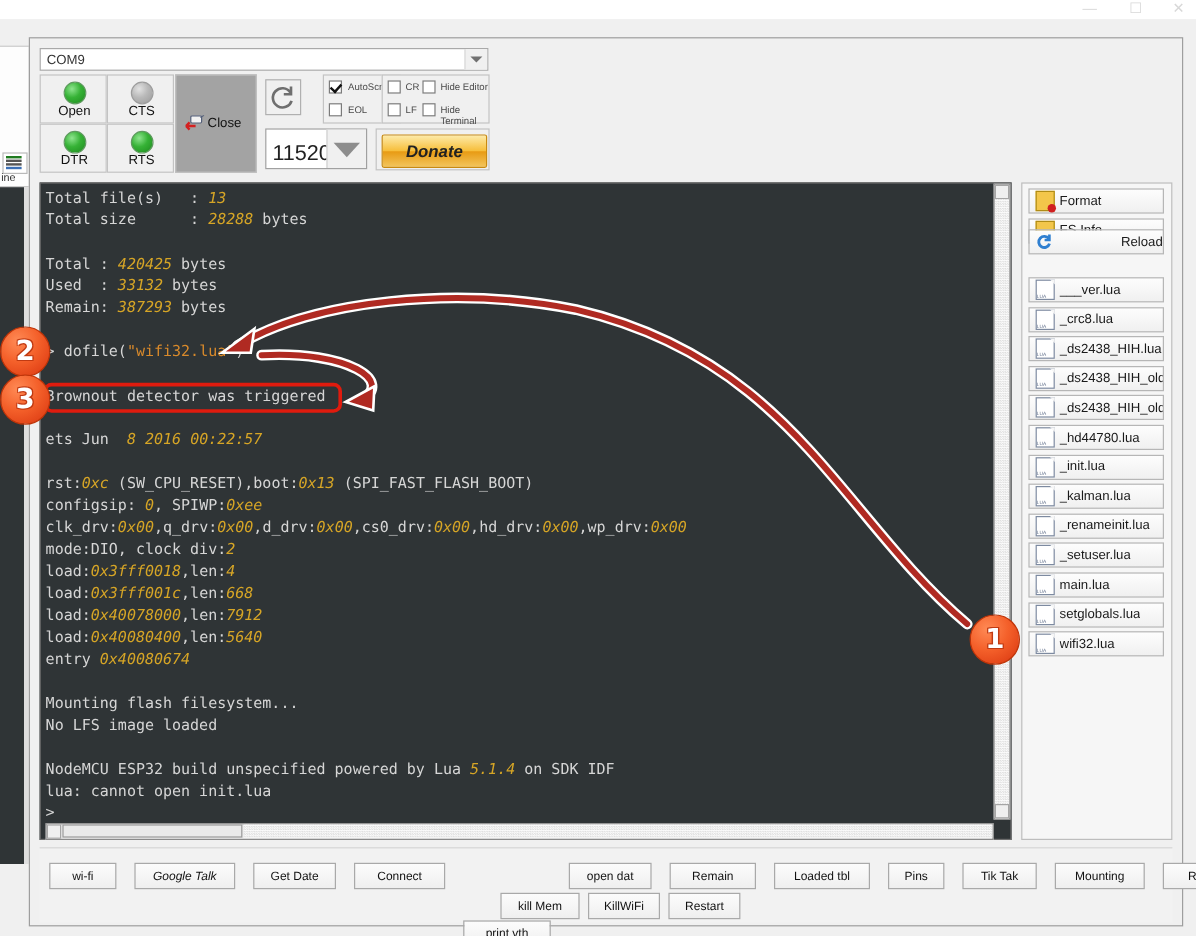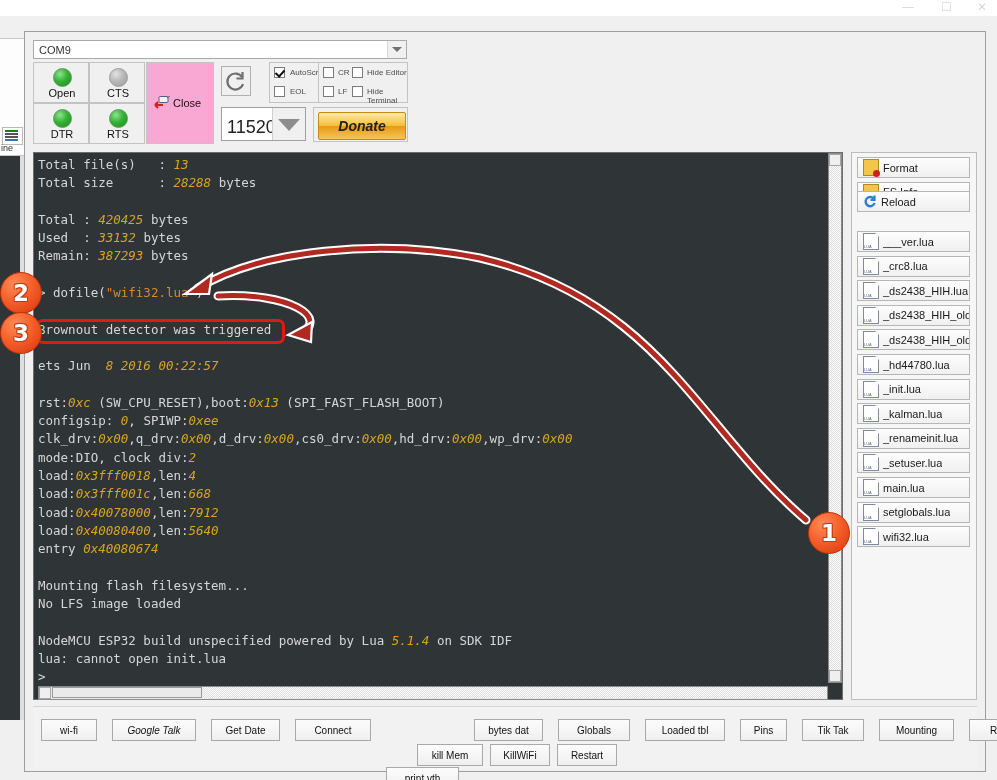--- a/index.html
+++ b/index.html
@@ -35,21 +35,21 @@
   .com-combo .arrow-box{position:absolute;right:0;top:0;width:18px;height:17px;background:#f0f0f0;border-left:1px solid #d7d7d7;}
   .tri-down{width:0;height:0;border-left:5px solid transparent;border-right:5px solid transparent;border-top:5px solid #707070;}
   .com-combo .tri-down{position:absolute;left:4px;top:6px;}
 
   
   .grp{position:absolute;background:#f0f0f0;border:1px solid #c3c3c3;box-sizing:border-box;}
   .led{position:absolute;width:17px;height:17px;border-radius:50%;background:radial-gradient(circle at 35% 30%,#8ee48e 0%,#36b236 45%,#1d8a1d 100%);border:1px solid #5f9a5f;}
   .led.off{background:radial-gradient(circle at 35% 30%,#e2e2e2 0%,#b9b9b9 45%,#9a9a9a 100%);border-color:#9d9d9d;}
   .led-lbl{position:absolute;font-size:11px;color:#111;text-align:center;}
 
-  .close-box{position:absolute;left:146px;top:62px;width:68px;height:82px;background:#f9a8d4;border:1px solid #c3c3c3;box-sizing:border-box;}
+  .close-box{position:absolute;left:146px;top:62px;width:68px;height:82px;background:#a3a3a3;border:1px solid #c3c3c3;box-sizing:border-box;}
   .close-inner{position:absolute;left:8px;top:34px;font-size:11px;color:#111;}
   .close-ico{position:absolute;left:6px;top:33px;width:18px;height:16px;}
 
   .refresh-btn{position:absolute;left:221px;top:66px;width:30px;height:30px;background:#f0f0f0;border:1px solid #b0b0b0;box-sizing:border-box;}
 
   .chkrow{position:absolute;font-size:8px;color:#4b4b4b;}
   .chkbox{position:absolute;width:11px;height:11px;background:#fff;border:1px solid #7b7b7b;box-sizing:border-box;}
   .chkbox.on::after{content:"";position:absolute;left:2px;top:0px;width:4px;height:7px;border:solid #111;border-width:0 2px 2px 0;transform:rotate(42deg);}
 
   .baud-box{position:absolute;left:221px;top:107px;width:85px;height:34px;background:#fff;border:1px solid #a0a0a0;box-sizing:border-box;}
@@ -222,21 +222,21 @@
   <div class="files"></div>
   <div id="file-buttons">
       <div class="fbtn" style="top: 157px;">
         <span class="fico fmt"></span>
         <span class="lbl">Format</span>
       </div>
       <div class="fbtn" style="top: 181.6px;">
         <span class="fico info"></span>
         <span class="lbl">FS Info</span>
       </div>
-      <div class="fbtn" style="top: 191px;">
+      <div class="fbtn" style="top: 191px; justify-content: space-between;">
         <span class="fico reload"><svg viewBox="0 0 14 15" width="14" height="15">
             <path d="M11 5 A4.6 4.6 0 1 0 11.6 9" stroke="#2f7fd0" stroke-width="2.4" fill="none"></path>
             <path d="M11.5 1.5 L11.5 6 L7.5 6" stroke="#2f7fd0" stroke-width="2.2" fill="none"></path>
           </svg></span>
         <span class="lbl">Reload</span>
       </div>
       <div class="fbtn" style="top: 231px;">
         <span class="fico lua"></span>
         <span class="lbl">___ver.lua</span>
       </div>
@@ -290,22 +290,22 @@
       </div>
     </div>
 
   <div class="botbar"></div>
   <div id="bottom-buttons">
       <div class="bbtn" style="left: 41px; top: 719px; width: 56px;">wi-fi</div>
       <div class="bbtn" style="left: 112px; top: 719px; width: 84px; font-style: italic;">Google Talk</div>
       <div class="bbtn" style="left: 211px; top: 719px; width: 69px;">Get Date</div>
       <div class="bbtn" style="left: 295px; top: 719px; width: 76px;">Connect</div>
       <div class="bbtn" style="left: 386px; top: 719px; width: 73px; margin-top: 48px;">print vth</div>
-      <div class="bbtn" style="left: 474px; top: 719px; width: 69px;">bytes dat</div>
-      <div class="bbtn" style="left: 558px; top: 719px; width: 72px;">Globals</div>
+      <div class="bbtn" style="left: 474px; top: 719px; width: 69px;">open dat</div>
+      <div class="bbtn" style="left: 558px; top: 719px; width: 72px;">Remain</div>
       <div class="bbtn" style="left: 645px; top: 719px; width: 80px;">Loaded tbl</div>
       <div class="bbtn" style="left: 740px; top: 719px; width: 47px;">Pins</div>
       <div class="bbtn" style="left: 802px; top: 719px; width: 62px;">Tik Tak</div>
       <div class="bbtn" style="left: 879px; top: 719px; width: 75px;">Mounting</div>
       <div class="bbtn" style="left: 969px; top: 719px; width: 112px;">Rename Init.lua</div>
       <div class="bbtn" style="left: 417px; top: 744px; width: 66px;">kill Mem</div>
       <div class="bbtn" style="left: 490px; top: 744px; width: 60px;">KillWiFi</div>
       <div class="bbtn" style="left: 557px; top: 744px; width: 60px;">Restart</div>
     </div>
 

